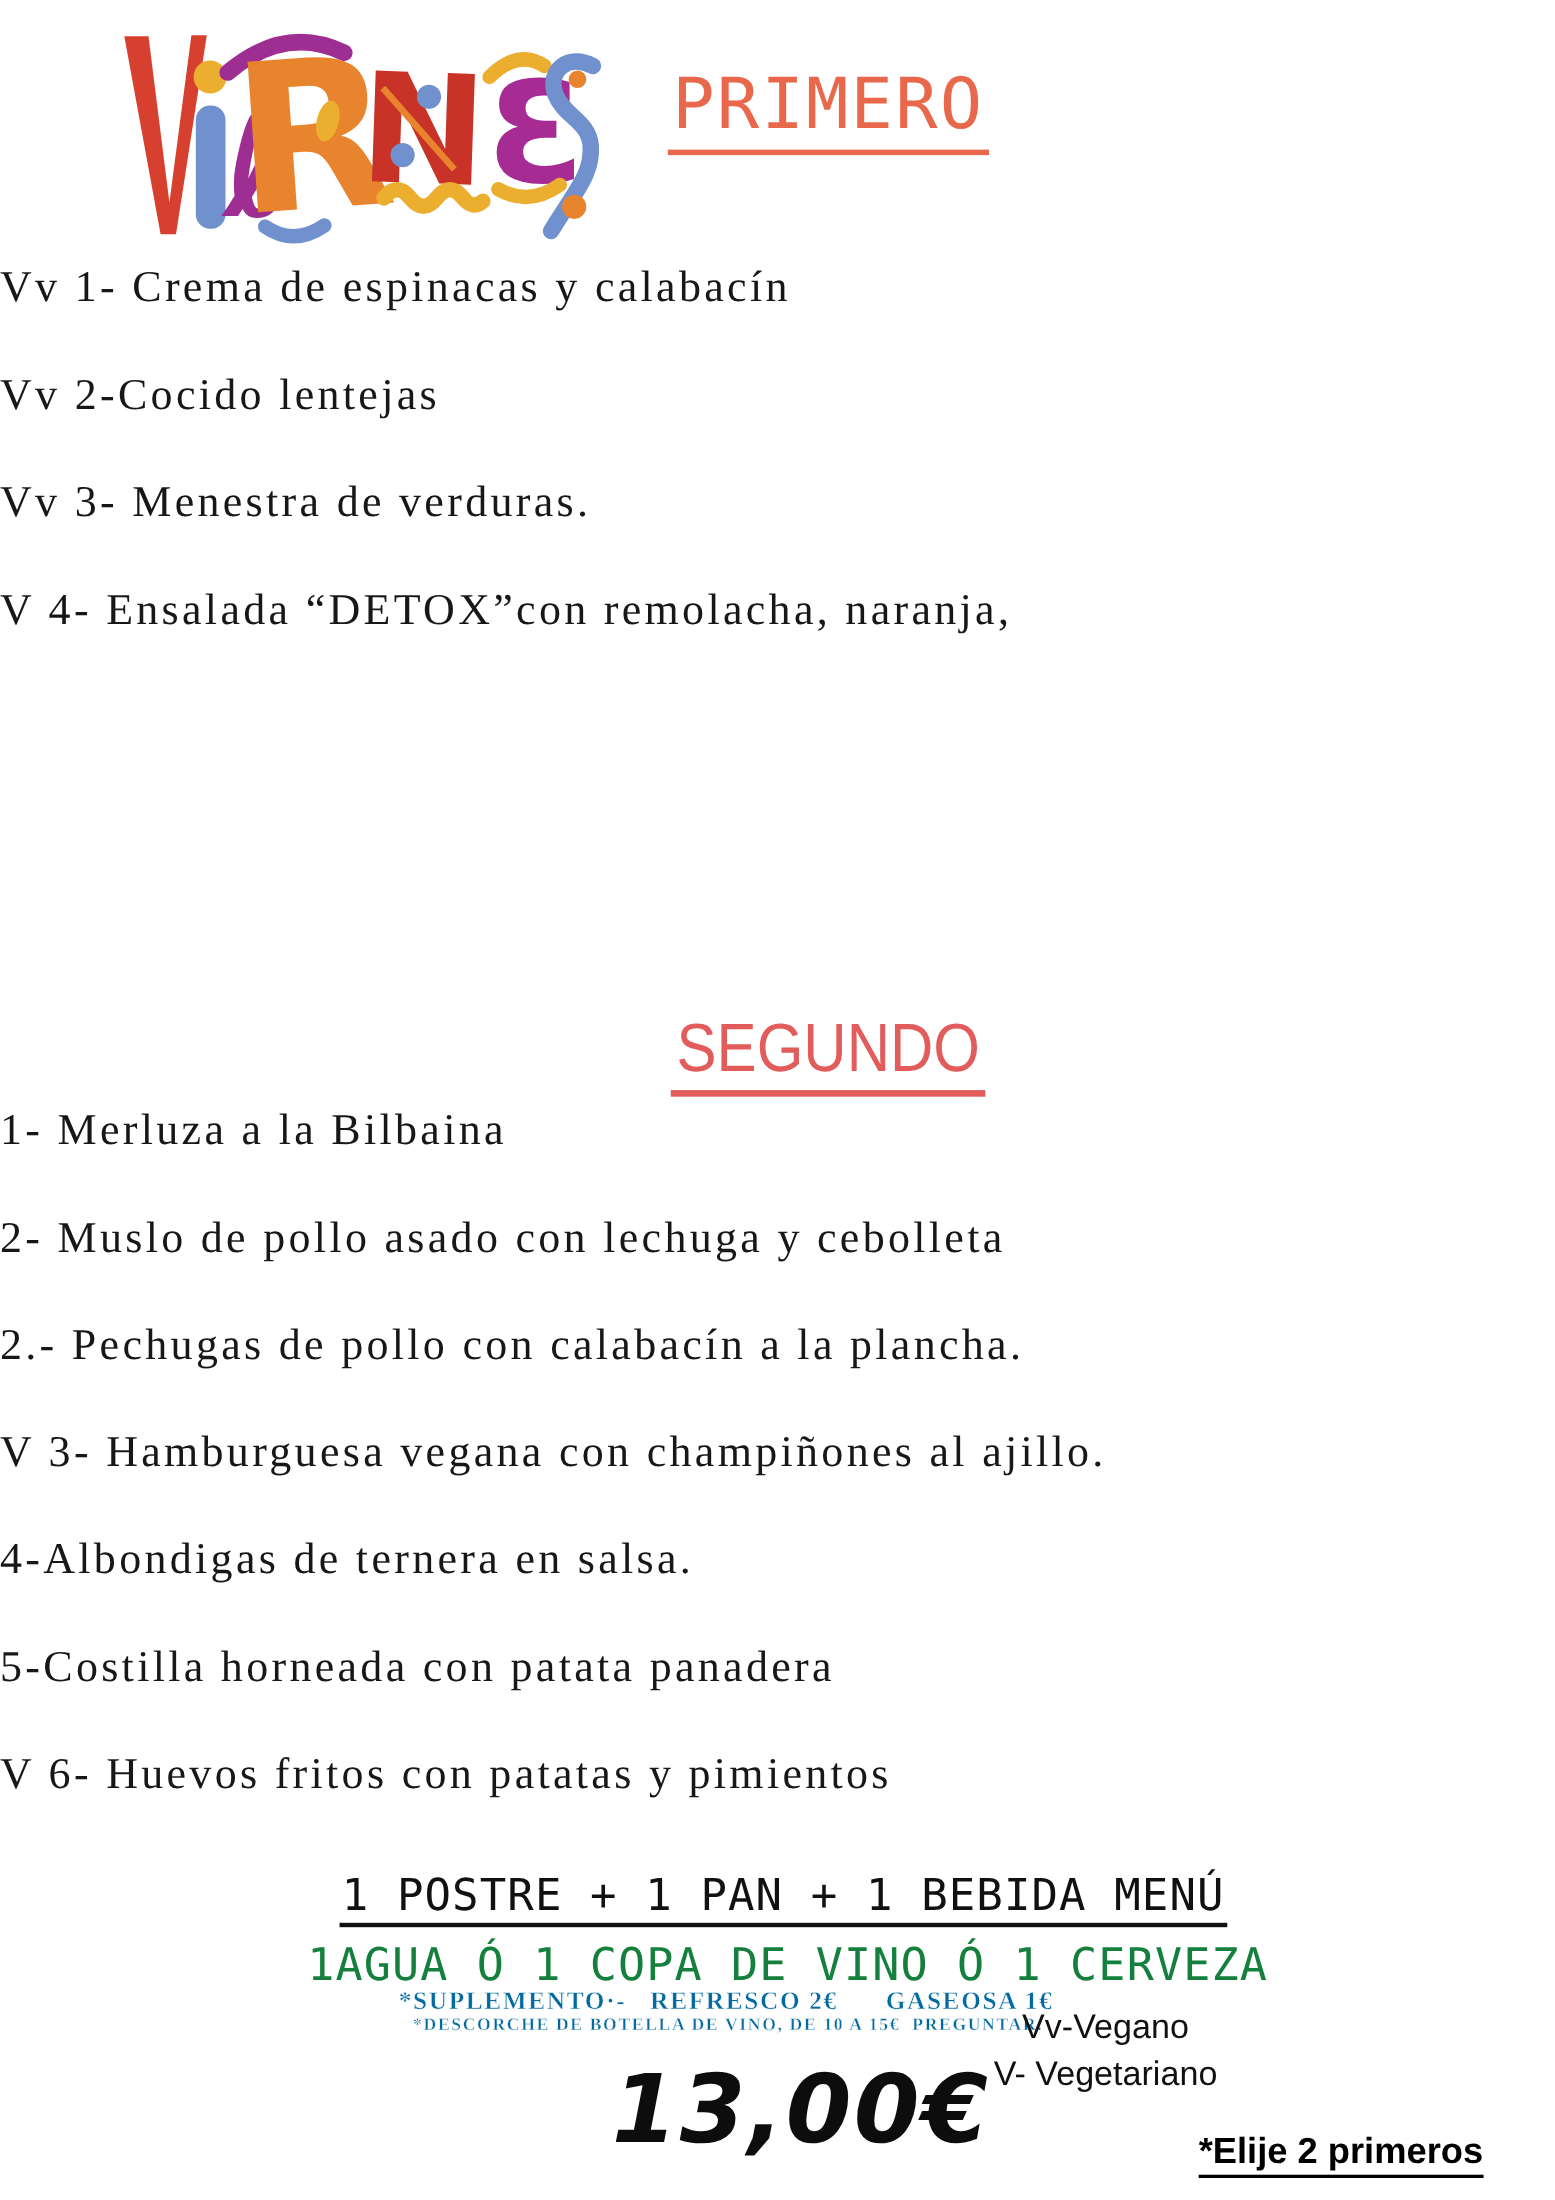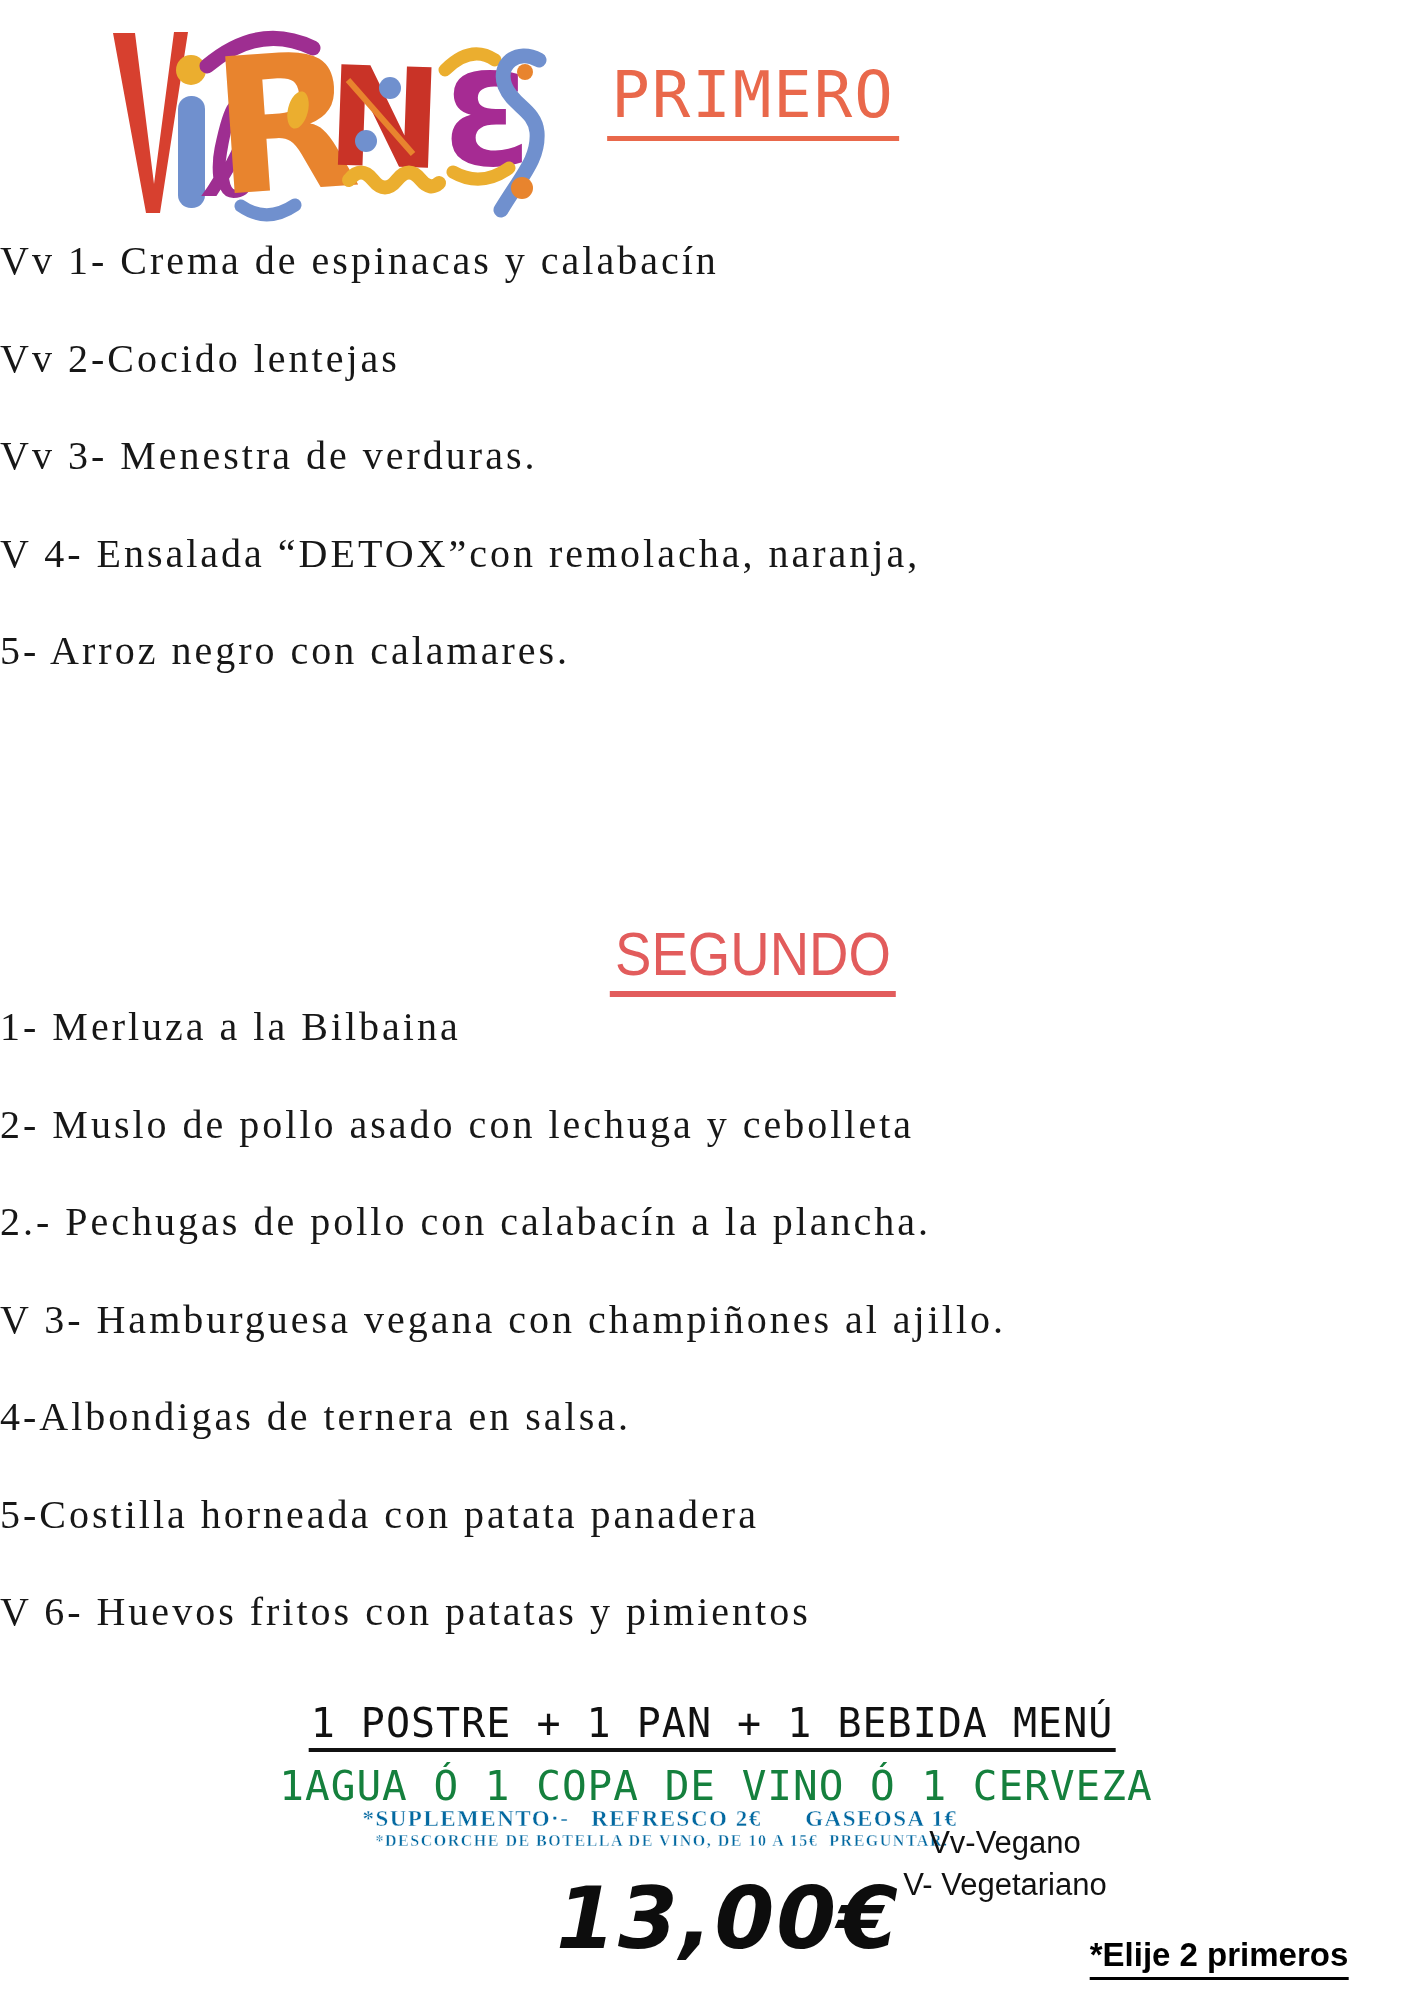--- a/index.html
+++ b/index.html
@@ -119,21 +119,20 @@
   </svg>
 </div>
 
 <div class="abs heading heading-primero" style="color: rgb(233, 104, 75); border-bottom-color: rgb(233, 104, 75);">PRIMERO</div>
 
 <div class="abs menu-list list-primero">
     <div class="menu-line">Vv 1- Crema de espinacas y calabacín</div>
     <div class="menu-line">Vv 2-Cocido lentejas</div>
     <div class="menu-line">Vv 3- Menestra de verduras.</div>
     <div class="menu-line">V 4- Ensalada “DETOX”con remolacha, naranja,</div>
-    <div class="menu-line">5- Arroz negro con calamares.</div>
   </div>
 
 <div class="abs heading heading-segundo" style="color: rgb(226, 92, 92); border-bottom-color: rgb(226, 92, 92);">SEGUNDO</div>
 
 <div class="abs menu-list list-segundo">
     <div class="menu-line">1- Merluza a la Bilbaina</div>
     <div class="menu-line">2- Muslo de pollo asado con lechuga y cebolleta</div>
     <div class="menu-line">2.- Pechugas de pollo con calabacín a la plancha.</div>
     <div class="menu-line">V 3- Hamburguesa vegana con champiñones al ajillo.</div>
     <div class="menu-line">4-Albondigas de ternera en salsa.</div>

